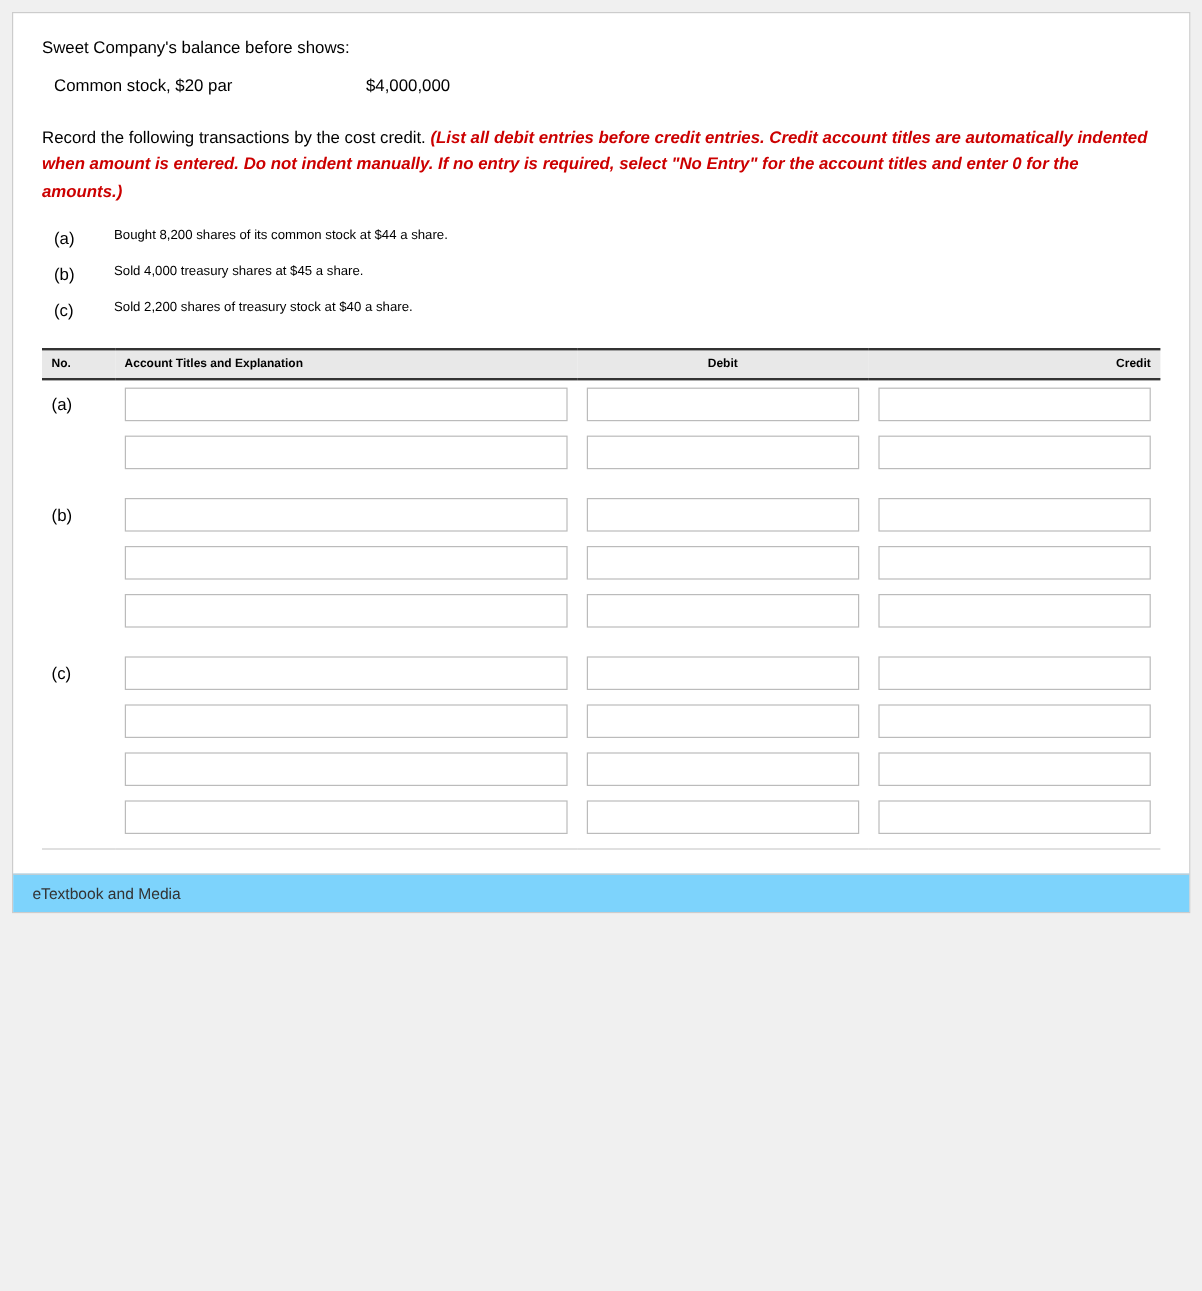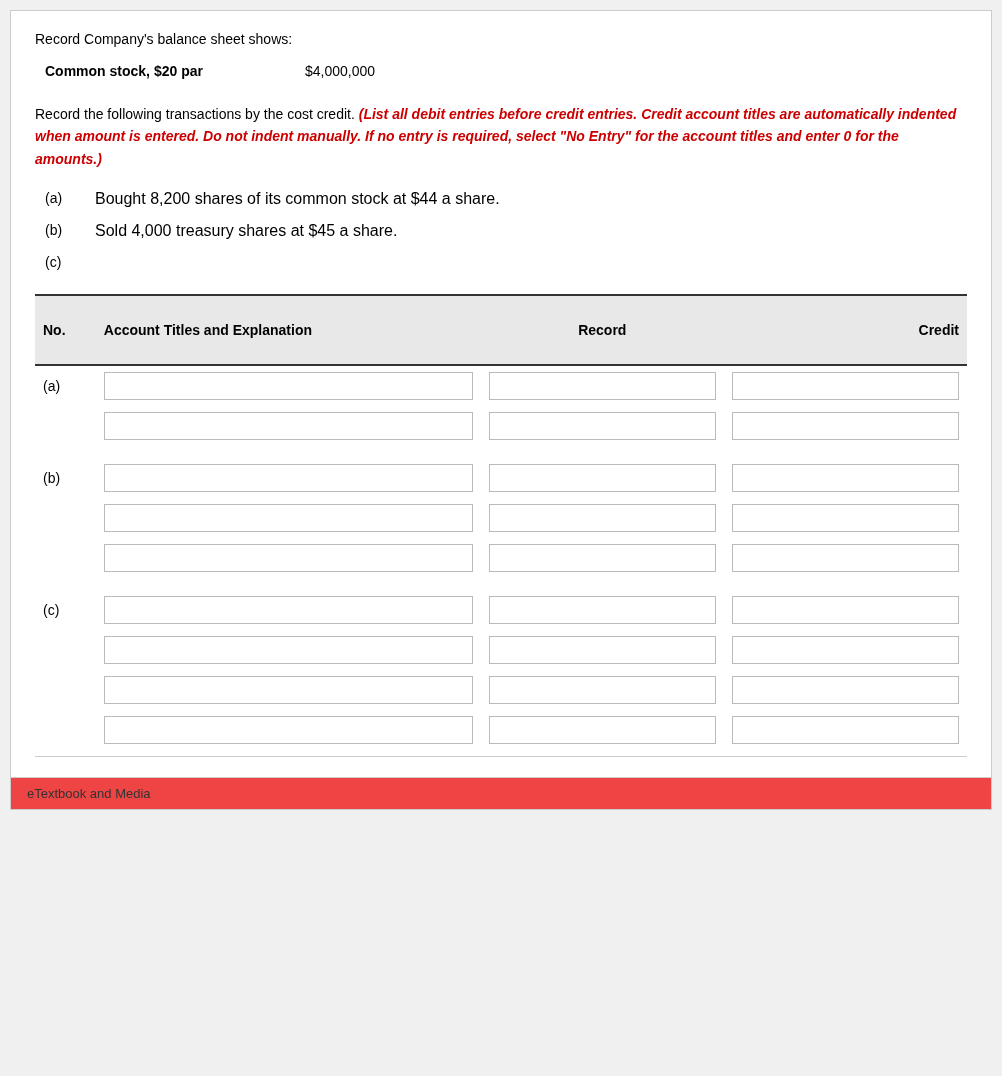--- a/index.html
+++ b/index.html
@@ -35,21 +35,20 @@
     .balance-sheet-row {
       display: flex;
       align-items: center;
       margin-bottom: 10px;
       padding-left: 10px;
     }
 
     .balance-sheet-label {
       width: 260px;
       font-size: 14px;
-      font-weight: bold;
     }
 
     .balance-sheet-value {
       font-size: 14px;
     }
 
     .instructions {
       margin-top: 24px;
       margin-bottom: 20px;
       font-size: 14px;
@@ -72,39 +71,39 @@
       padding-left: 10px;
     }
 
     .transaction-label {
       width: 50px;
       font-size: 14px;
       flex-shrink: 0;
     }
 
     .transaction-text {
-      font-size: 16px;
+      font-size: 11px;
     }
 
     .journal-table {
       width: 100%;
       border-collapse: collapse;
       border-top: 2px solid #333;
       border-bottom: 1px solid #ccc;
     }
 
     .journal-table thead tr {
       background: #e8e8e8;
       border-bottom: 2px solid #333;
     }
 
     .journal-table thead th {
-      padding: 26px 8px;
+      padding: 6px 8px;
       text-align: left;
-      font-size: 14px;
+      font-size: 10px;
       font-weight: bold;
     }
 
     .journal-table thead th.debit-col {
       text-align: center;
     }
 
     .journal-table thead th.credit-col {
       text-align: right;
     }
@@ -152,34 +151,34 @@
 
     .spacer-row td {
       height: 6px;
     }
 
     .section-gap-row td {
       height: 12px;
     }
 
     .footer-bar {
-      background: #ef4444;
+      background: #7dd3fc;
       border-top: 1px solid #ccc;
       padding: 8px 16px;
       font-size: 13px;
       color: #333;
     }
   </style>
 </head>
 <body>
 
 <div class="page-container">
   <div class="content-area">
 
-    <div class="balance-sheet-title">Record Company's balance sheet shows:</div>
+    <div class="balance-sheet-title">Sweet Company's balance before shows:</div>
 
     <div class="balance-sheet-row">
       <span class="balance-sheet-label">Common stock, $20 par</span>
       <span class="balance-sheet-value">$4,000,000</span>
     </div>
 
 
 
     <div class="instructions">
       <span>Record the following transactions by the cost credit.</span>
@@ -190,29 +189,30 @@
       <div class="transaction-item">
         <span class="transaction-label">(a)</span>
         <span class="transaction-text">Bought 8,200 shares of its common stock at $44 a share.</span>
       </div>
       <div class="transaction-item">
         <span class="transaction-label">(b)</span>
         <span class="transaction-text">Sold 4,000 treasury shares at $45 a share.</span>
       </div>
       <div class="transaction-item">
         <span class="transaction-label">(c)</span>
+        <span class="transaction-text">Sold 2,200 shares of treasury stock at $40 a share.</span>
       </div>
     </div>
 
     <table class="journal-table">
       <thead>
         <tr>
           <th class="col-no">No.</th>
           <th class="col-account">Account Titles and Explanation</th>
-          <th class="col-debit debit-col">Record</th>
+          <th class="col-debit debit-col">Debit</th>
           <th class="col-credit credit-col">Credit</th>
         </tr>
       </thead>
       <tbody>
 
         <tr class="journal-row">
           <td class="row-no-label">(a)</td>
           <td>
             <input type="text" class="input-field" style="">
           </td>

